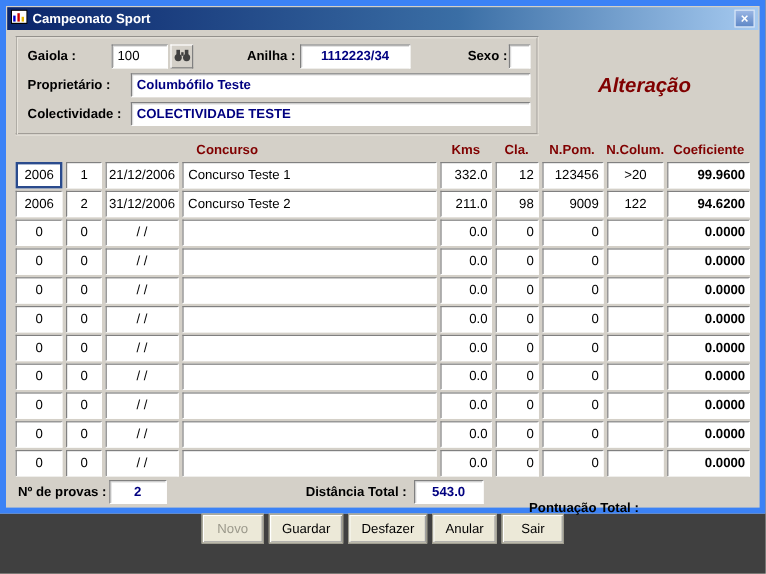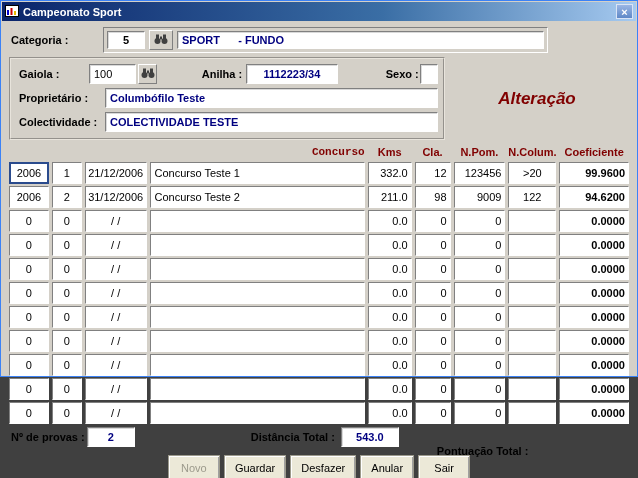--- a/index.html
+++ b/index.html
@@ -1,21 +1,21 @@
 <!DOCTYPE html>
 <html><head>
 <meta charset="utf-8">
 <style>
   * { margin:0; padding:0; box-sizing:border-box; }
   html,body { width:638px; height:478px; overflow:hidden; }
   body { font-family:"Liberation Sans","DejaVu Sans",sans-serif; font-size:11px; background:#404040; }
 
   .window{
-    width:638px; height:377px; background:#d4d0c8;
-    border:1px solid #3b82f6; position:relative;
+    width:638px; height:428px; background:#d4d0c8;
+    border:5px solid #3b82f6; position:relative;
   }
   
   .titlebar{
     height:19px; margin:1px 1px 0 1px;
     background:linear-gradient(90deg,#0a246a 0%,#3a6ea5 60%,#a6caf0 100%);
     display:flex; align-items:center; padding:0 3px; gap:4px;
   }
   .titlebar .title{ color:#fff; font-weight:bold; font-size:11px; flex:1; }
   .close-btn{
     width:17px; height:15px; background:linear-gradient(180deg,#9ab6e4,#5f88c7);
@@ -60,21 +60,21 @@
   .f-anilha{ width:112px; height:20px; justify-content:center; }
   .lbl-sexo{ width:46px; margin-left:8px; text-align:right; padding-right:1px; }
   .f-sexo{ width:22px; height:20px; }
   .f-wide{ flex:1; height:20px; padding-left:4px; }
   .alteracao-area{ flex:1; display:flex; align-items:center; justify-content:center; }
   .mode-label{ color:#800000; font-weight:bold; font-style:italic; font-size:17px; }
 
   
   .grid-header{ display:flex; gap:3px; margin:6px 8px 0 8px; height:13px; }
   .grid-header .h{ color:#800000; font-weight:bold; font-size:11px; }
-  .h-concurso{ width:357px; text-align:right; padding-left:2px;font-family:Liberation Mono, monospace; }
+  .h-concurso{ width:357px; text-align:center; padding-left:2px; }
   .h-kms{ width:44px; text-align:center; }
   .h-cla{ width:36px; text-align:center; }
   .h-npom{ width:52px; text-align:center; }
   .h-ncolum{ width:48px; text-align:center; }
   .h-coef{ width:70px; text-align:center; }
 
   .grid-body{ margin:3px 8px 0 8px; }
   .grid-row{ display:flex; gap:3px; margin-bottom:2px; height:22px; }
   .cell{ background:#fff; border:1px solid; border-color:#808080 #ffffff #ffffff #808080;
          display:flex; align-items:center; font-size:11px; color:#000; }
@@ -120,38 +120,20 @@
         <rect x="0.5" y="0.5" width="13" height="11" fill="#ffffff" stroke="#000000"></rect>
         <rect x="2" y="5" width="2" height="5" fill="#0000cc"></rect>
         <rect x="5.5" y="3" width="2" height="7" fill="#cc0000"></rect>
         <rect x="9" y="6" width="2" height="4" fill="#e8b800"></rect>
       </svg>
     </span>
     <span class="title">Campeonato Sport</span>
     <div class="close-btn">×</div>
   </div>
 
-  <div class="row-categoria">
-    <span class="label">Categoria :</span>
-    <div class="frame-sunken cat-frame">
-      <div class="sunken f-cat-num">5</div>
-      <div class="btn-lookup">
-        <span>
-          <svg width="14" height="12" viewBox="0 0 14 12">
-            <rect x="2" y="1.5" width="3" height="5" fill="#404040"></rect>
-            <rect x="9" y="1.5" width="3" height="5" fill="#404040"></rect>
-            <rect x="6" y="3.5" width="2" height="3" fill="#404040"></rect>
-            <circle cx="3.5" cy="8" r="3" fill="#404040"></circle>
-            <circle cx="10.5" cy="8" r="3" fill="#404040"></circle>
-          </svg>
-        </span>
-      </div>
-      <div class="sunken f-cat-desc navy">SPORT      - FUNDO</div>
-    </div>
-  </div>
 
   <div class="info-section">
     <div class="frame-groove info-frame">
       <div class="info-row">
         <span class="label">Gaiola :</span>
         <div class="sunken f-gaiola">100</div>
         <div class="btn-lookup" style="margin-left:2px;">
           <span>
             <svg width="14" height="12" viewBox="0 0 14 12">
               <rect x="2" y="1.5" width="3" height="5" fill="#404040"></rect>

